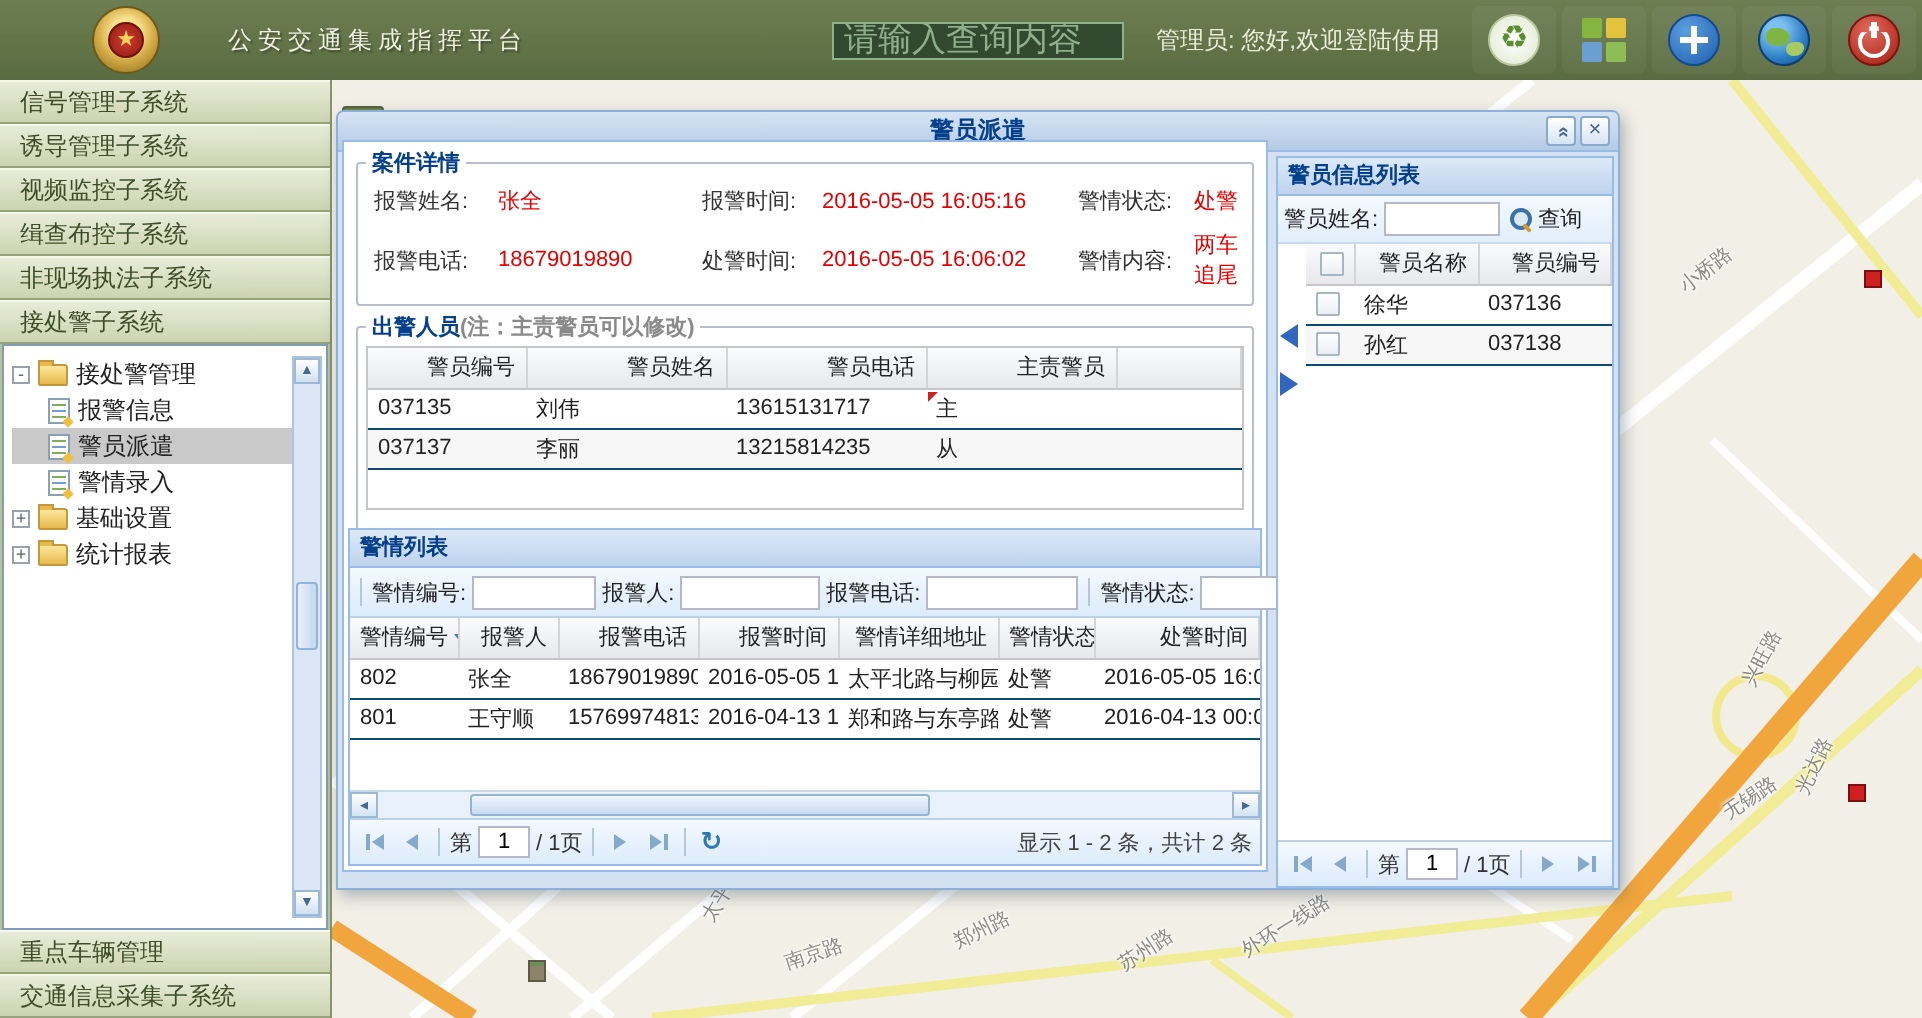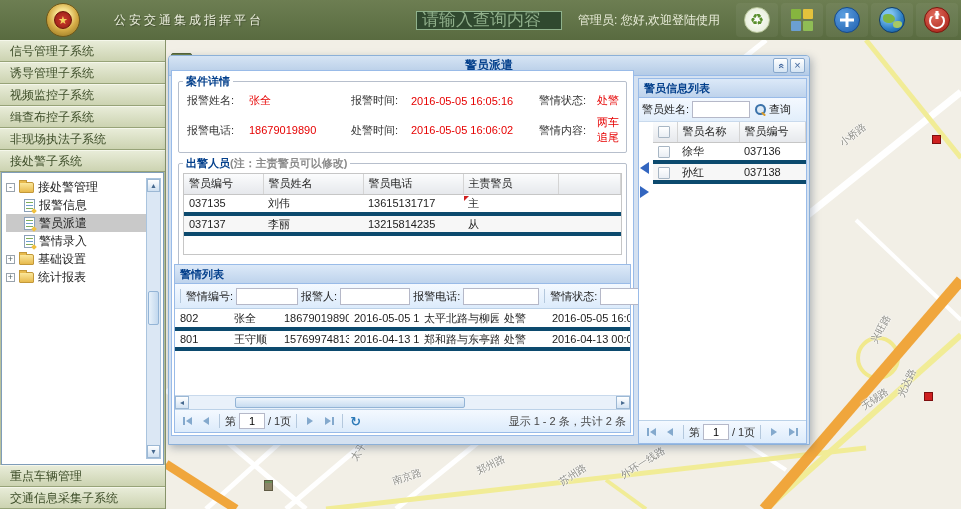--- a/index.html
+++ b/index.html
@@ -71,22 +71,22 @@
   .main{position:absolute;left:2px;top:14px;width:463px;height:366px;background:#fff;border:1px solid #99bbe8}
   fieldset{border:1px solid #b7bfcc;margin:3px 6px 0;padding:1px 4px 3px;border-radius:2px}
   legend{color:#04408c;font-size:11px;font-weight:bold;padding:0 3px}
   legend .note{color:#8a8a8a;font-weight:bold}
   .case-grid{display:grid;grid-template-columns:62px 102px 60px 128px 58px auto;row-gap:7px;font-size:11px;padding:3px 0 4px 4px;align-items:center}
   .case-grid .lab{color:#333}
   .case-grid .val{color:#e60000}
 
   .disp-box{border:1px solid #c6c6c6;height:82px;overflow:hidden;background:#fff;margin-top:1px}
   table{border-collapse:collapse;width:100%;table-layout:fixed;font-size:11px}
-  th{background:linear-gradient(#fbfcfd,#e6e8ec);border-right:1px solid #d4d4d4;border-bottom:1px solid #c6c6c6;height:20px;text-align:left;padding:0 5px;font-weight:normal;color:#222;overflow:hidden;white-space:nowrap}
-  td{height:20px;padding:0 5px;color:#222;overflow:hidden;white-space:nowrap;border-bottom:4px solid #0c4a6e}
+  th{background:linear-gradient(#fbfcfd,#e6e8ec);border-right:1px solid #d4d4d4;border-bottom:1px solid #c6c6c6;height:20px;text-align:right;padding:0 5px;font-weight:normal;color:#222;overflow:hidden;white-space:nowrap}
+  td{height:20px;padding:0 5px;color:#222;overflow:hidden;white-space:nowrap;border-bottom:1px solid #0c4a6e}
   tr.alt td{background:#f7f7f7}
   .dirty{position:relative}
   .dirty::before{content:"";position:absolute;left:1px;top:1px;border-top:5px solid #d01f1f;border-right:5px solid transparent}
 
   .btn-row{display:flex;justify-content:flex-end;gap:8px;padding:7px 10px 0}
   .btn{display:inline-flex;align-items:center;gap:5px;height:22px;padding:0 10px;background:linear-gradient(#fdfdfd,#e2e2e2);border:1px solid #a5a5a5;border-radius:3px;font-size:12px;color:#333;cursor:pointer}
   .ic-save{width:12px;height:12px;background:#2a66b4;border-radius:1px;position:relative}
   .ic-save::before{content:"";position:absolute;left:2px;top:0;width:8px;height:5px;background:#cfe0f2}
   .ic-save::after{content:"";position:absolute;left:3px;bottom:1px;width:6px;height:4px;background:#fff}
   .ic-xbox{width:12px;height:12px;border:1px solid #9cb2cc;background:#eef3f9;color:#c05050;font-size:10px;line-height:9px;text-align:center;border-radius:2px}
@@ -359,20 +359,29 @@
           <colgroup>
               <col style="width:54px">
               <col style="width:50px">
               <col style="width:70px">
               <col style="width:70px">
               <col style="width:80px">
               <col style="width:48px">
               <col>
             </colgroup>
           <tbody>
+              <tr>
+            <th><span>警情编号</span><span class="sort-arrow"></span></th>
+            <th>报警人</th>
+            <th>报警电话</th>
+            <th>报警时间</th>
+            <th>警情详细地址</th>
+            <th>警情状态</th>
+            <th>处警时间</th>
+          </tr>
           <tr>
             <td>802</td>
             <td>张全</td>
             <td>18679019890</td>
             <td>2016-05-05 16:...</td>
             <td>太平北路与柳园路...</td>
             <td>处警</td>
             <td>2016-05-05 16:06...</td>
           </tr>
           <tr>

